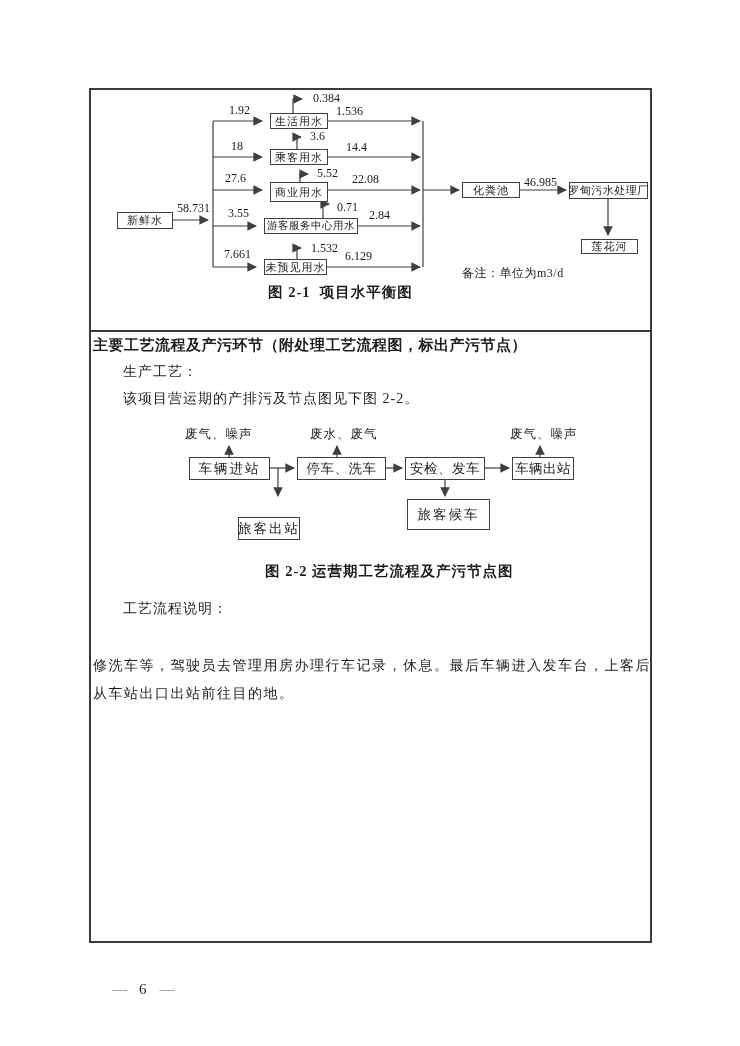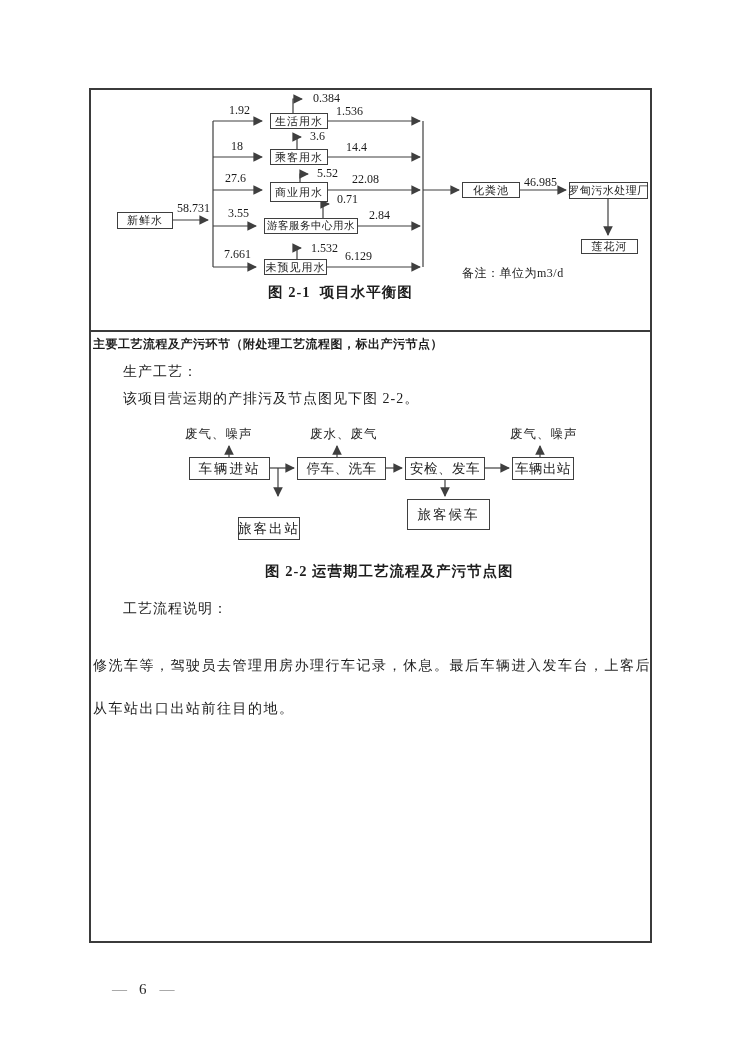--- a/index.html
+++ b/index.html
@@ -20,21 +20,21 @@
   .fbox {
     position:absolute; border:1px solid #3f3f3f; background:#fff;
     display:flex; align-items:center; justify-content:center;
     font-size:11px; white-space:nowrap; box-sizing:border-box;
     letter-spacing:1px; color:#222;
   }
   .pbox { font-size:13.5px; letter-spacing:2px; }
   .num { position:absolute; font-size:12px; white-space:nowrap; color:#1a1a1a; }
   .em  { position:absolute; font-size:12.5px; white-space:nowrap; letter-spacing:1px; }
   .cap { position:absolute; font-weight:bold; font-size:14.5px; white-space:pre; letter-spacing:1px; }
-  .sec-h { position:absolute; left:93px; top:336px; font-weight:bold; font-size:12px; white-space:pre; letter-spacing:0.5px; }
+  .sec-h { position:absolute; left:93px; top:336px; font-weight:bold; font-size:15px; white-space:pre; letter-spacing:0.5px; }
   .txt { position:absolute; font-size:14px; white-space:pre; letter-spacing:1px; }
   .para { letter-spacing:1.5px; }
   .footer { position:absolute; left:112px; top:981px; font-size:15px; display:flex; align-items:center; gap:13px; }
   .footer .dash { color:#8f8f8f; letter-spacing:-1px; }
   .footer .pn { color:#2a2a2a; }
 </style>
 </head>
 <body>
 
 <div class="sheet">
@@ -96,21 +96,21 @@
   <div class="num" style="left:310px;top:129px;">3.6</div>
   <div class="num" style="left:346px;top:140px;">14.4</div>
 
   <div class="num" style="left:225px;top:171px;">27.6</div>
   <div class="fbox" style="left:270px;top:182px;width:58px;height:20px;">商业用水</div>
   <div class="num" style="left:317px;top:166px;">5.52</div>
   <div class="num" style="left:352px;top:172px;">22.08</div>
 
   <div class="num" style="left:228px;top:206px;">3.55</div>
   <div class="fbox" style="left:264px;top:218px;width:94px;height:16px;font-size:10.5px;letter-spacing:0.5px;">游客服务中心用水</div>
-  <div class="num" style="left:337px;top:192px;">0.71</div>
+  <div class="num" style="left:337px;top:200px;">0.71</div>
   <div class="num" style="left:369px;top:208px;">2.84</div>
 
   <div class="num" style="left:224px;top:247px;">7.661</div>
   <div class="fbox" style="left:264px;top:259px;width:63px;height:16px;">未预见用水</div>
   <div class="num" style="left:311px;top:241px;">1.532</div>
   <div class="num" style="left:345px;top:249px;">6.129</div>
 
   <div class="fbox" style="left:462px;top:182px;width:58px;height:16px;">化粪池</div>
   <div class="num" style="left:524px;top:175px;">46.985</div>
   <div class="fbox" style="left:569px;top:182px;width:79px;height:17px;letter-spacing:0.5px;">罗甸污水处理厂</div>
@@ -132,21 +132,21 @@
   <div class="fbox pbox" style="left:405px;top:457px;width:80px;height:23px;letter-spacing:0.5px;">安检、发车</div>
   <div class="fbox pbox" style="left:512px;top:457px;width:62px;height:23px;letter-spacing:0.5px;">车辆出站</div>
 
   <div class="fbox pbox" style="left:238px;top:499px;width:62px;height:23px;margin-top:18px;">旅客出站</div>
   <div class="fbox pbox" style="left:407px;top:499px;width:83px;height:31px;">旅客候车</div>
 
   <div class="cap" style="left:265px;top:562px;">图 2-2 运营期工艺流程及产污节点图</div>
 
   <div class="txt" style="left:123px;top:600px;">工艺流程说明：</div>
   <div class="txt para" style="left:93px;top:657px;">修洗车等，驾驶员去管理用房办理行车记录，休息。最后车辆进入发车台，上客后</div>
-  <div class="txt para" style="left:93px;top:700px;text-align:right;">从车站出口出站前往目的地。</div>
+  <div class="txt para" style="left:93px;top:685px;text-align:right;">从车站出口出站前往目的地。</div>
 
   <div class="footer">
     <span class="dash">—</span>
     <span class="pn">6</span>
     <span class="dash">—</span>
   </div>
 
 </div>
 
 </body></html>

